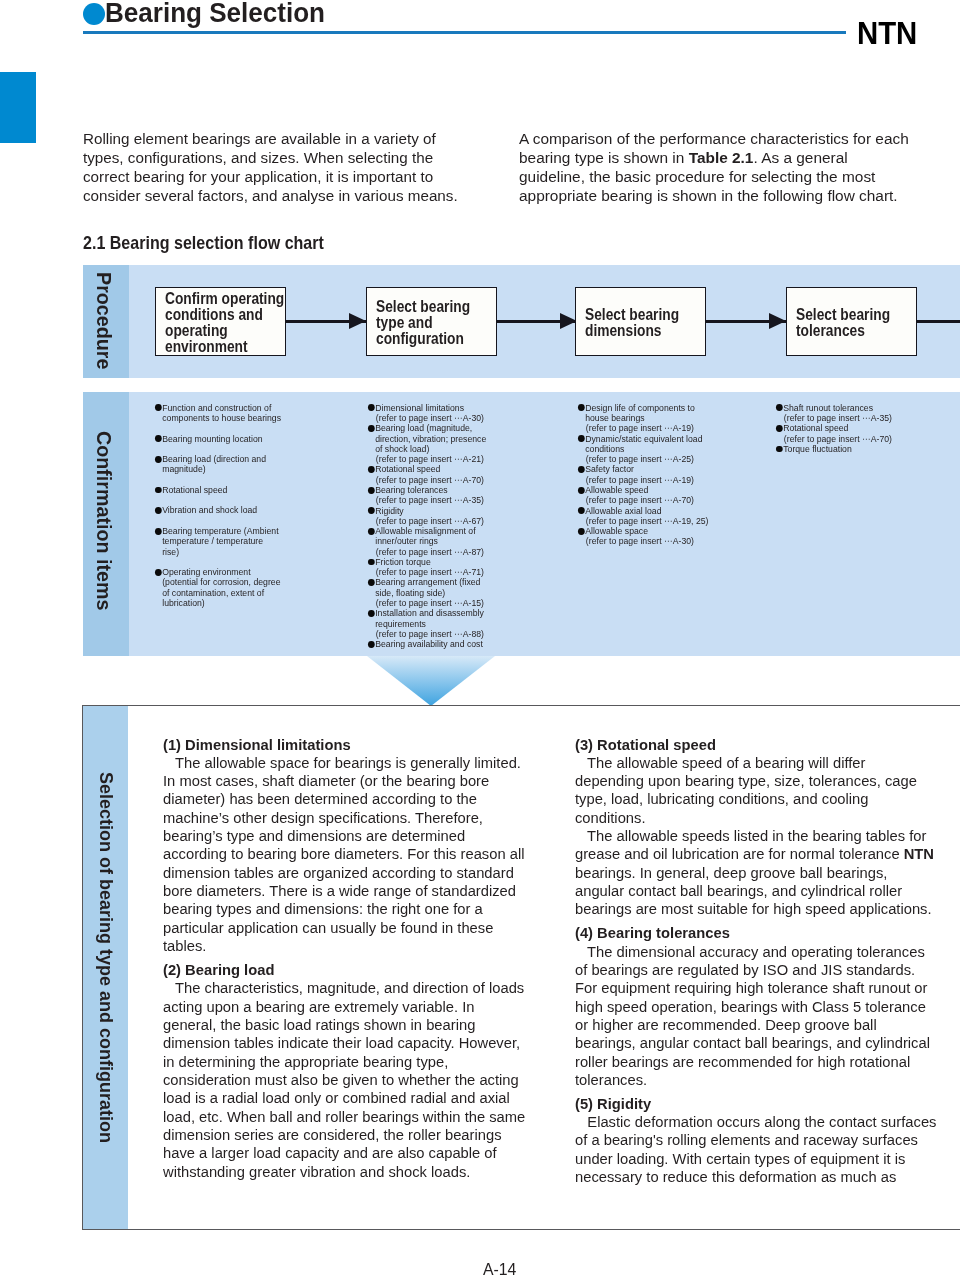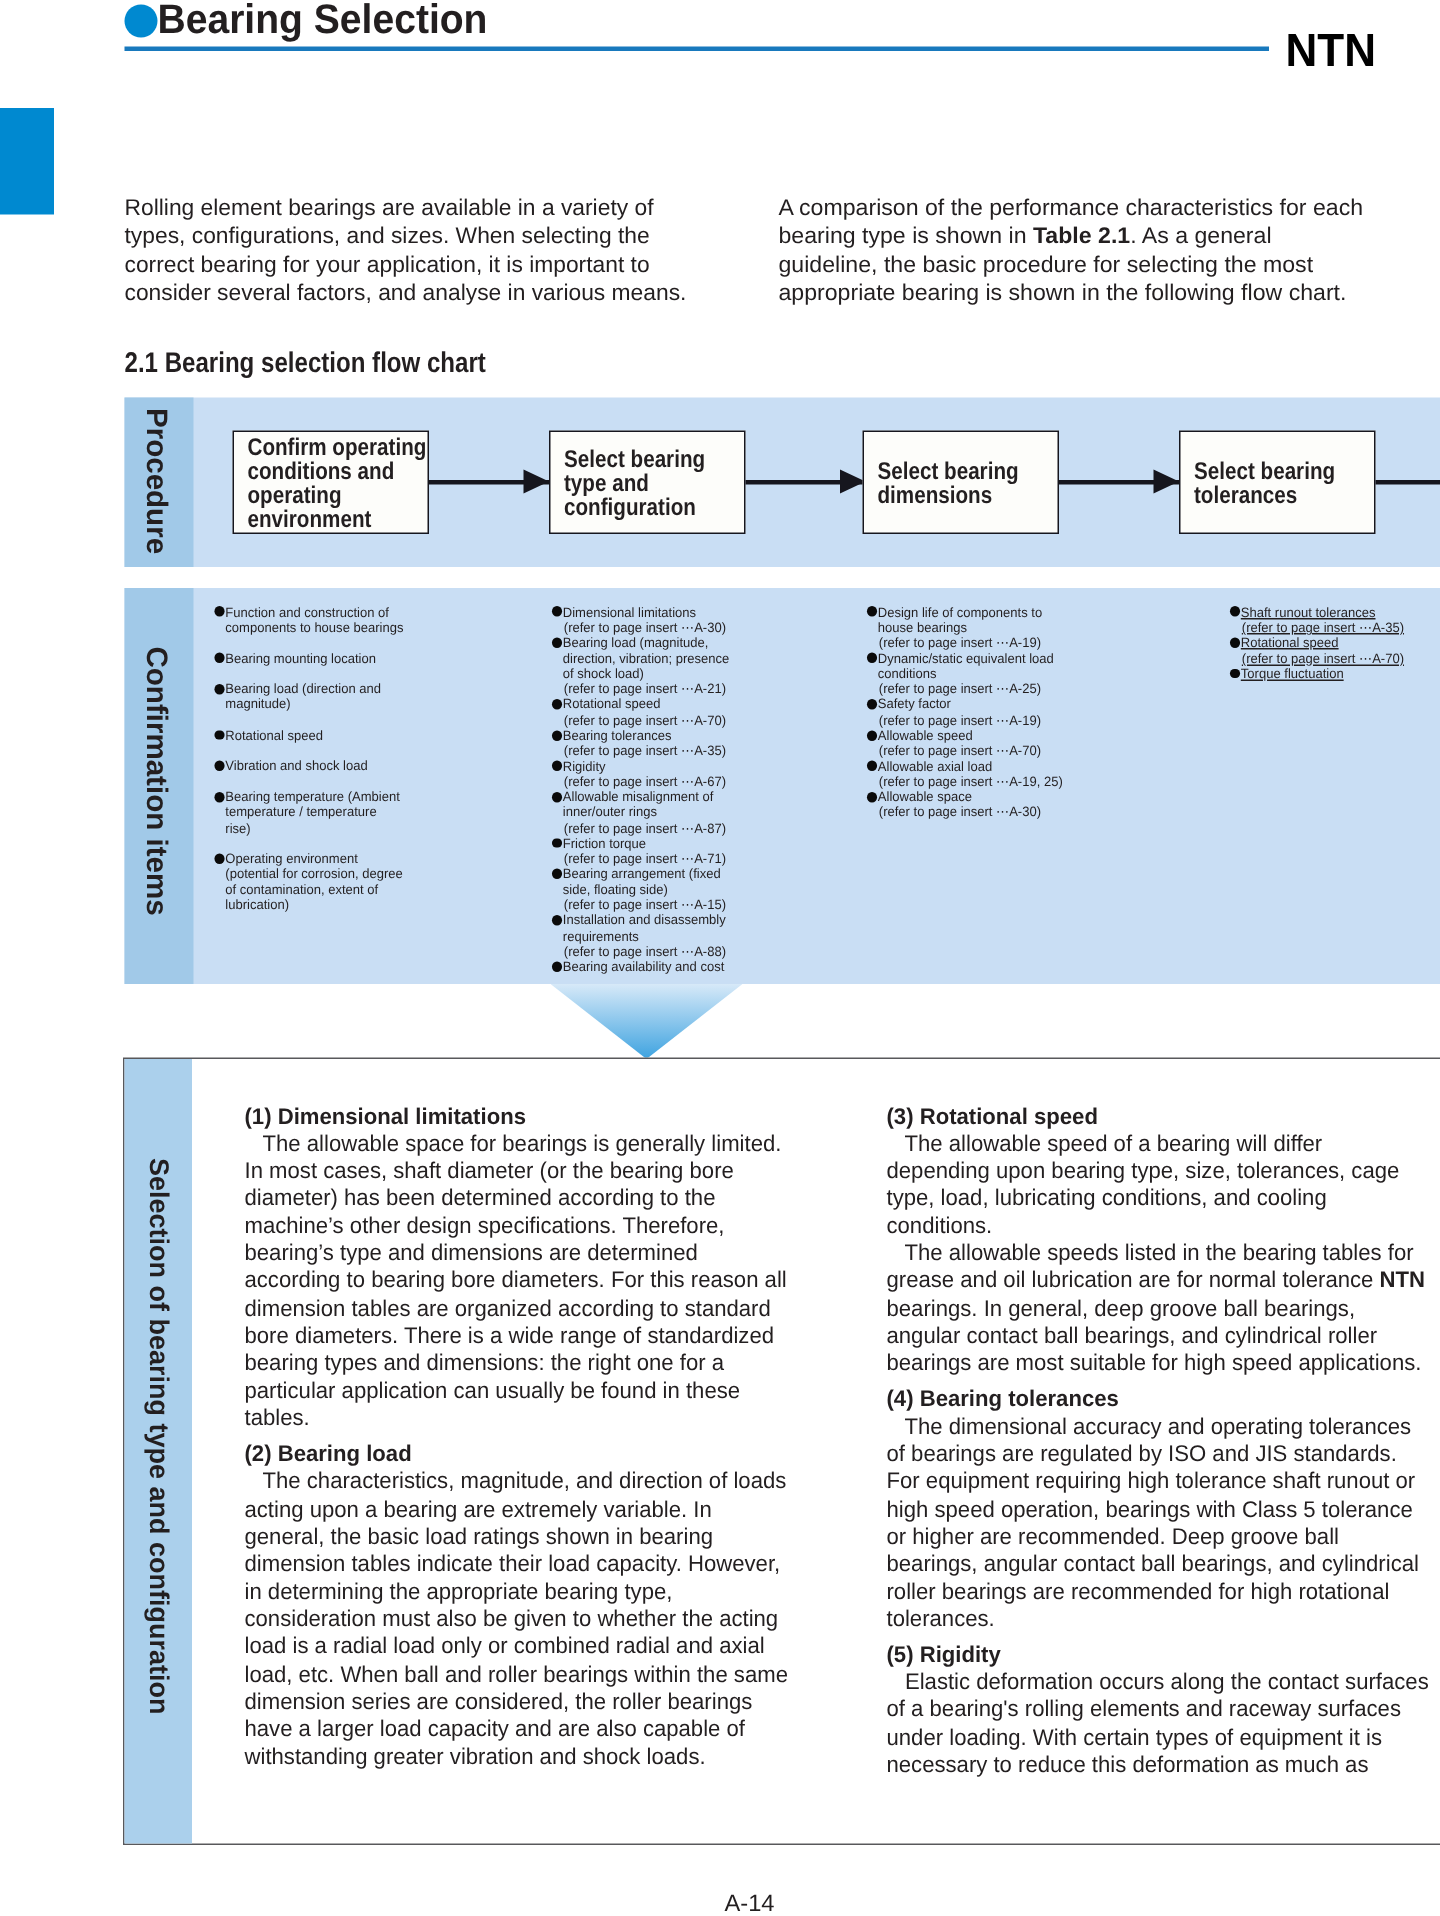--- a/index.html
+++ b/index.html
@@ -129,21 +129,21 @@
  <div class="fhead" style="left:686px;top:48.1px;"></div>
  <div class="fbox" style="left:703px;top:22.4px;width:131px;height:68.3px;padding-top:18.5px;">
         <div>Select bearing</div>
         <div>tolerances</div>
       </div>
  <div class="farrow" style="left:834px;top:55.4px;width:44px;"></div>
 </div>
 <div id="band-conf">
  <div class="vstrip"></div>
  <div class="vlabel" style="left:11px;top:39px;font-size:19.7px;line-height:19px;">Confirmation items</div>
- <div class="cfcol" style="left:59px;">
+ <div class="cfcol" style="left:71px;">
   <div class="cfitem"><span class="bul"></span><span>Function and construction of</span></div>
   <div class="cfitem l2" style="margin-bottom:10.28px;">components to house bearings</div>
   <div class="cfitem"><span class="bul"></span><span>Bearing mounting location</span></div>
   <div style="height:10.28px;"></div>
   <div class="cfitem"><span class="bul"></span><span>Bearing load (direction and</span></div>
   <div class="cfitem l2" style="margin-bottom:10.28px;">magnitude)</div>
   <div class="cfitem"><span class="bul"></span><span>Rotational speed</span></div>
   <div style="height:10.28px;"></div>
   <div class="cfitem"><span class="bul"></span><span>Vibration and shock load</span></div>
   <div style="height:10.28px;"></div>
@@ -190,21 +190,21 @@
   <div class="cfref">(refer to page insert ⋯A-25)</div>
   <div class="cfitem"><span class="bul"></span><span>Safety factor</span></div>
   <div class="cfref">(refer to page insert ⋯A-19)</div>
   <div class="cfitem"><span class="bul"></span><span>Allowable speed</span></div>
   <div class="cfref">(refer to page insert ⋯A-70)</div>
   <div class="cfitem"><span class="bul"></span><span>Allowable axial load</span></div>
   <div class="cfref">(refer to page insert ⋯A-19, 25)</div>
   <div class="cfitem"><span class="bul"></span><span>Allowable space</span></div>
   <div class="cfref">(refer to page insert ⋯A-30)</div>
   </div>
- <div class="cfcol" style="left:736px;text-decoration:underline;">
+ <div class="cfcol" style="left:692px;">
   <div class="cfitem"><span class="bul"></span><span>Shaft runout tolerances</span></div>
   <div class="cfref">(refer to page insert ⋯A-35)</div>
   <div class="cfitem"><span class="bul"></span><span>Rotational speed</span></div>
   <div class="cfref">(refer to page insert ⋯A-70)</div>
   <div class="cfitem"><span class="bul"></span><span>Torque fluctuation</span></div>
   </div>
 </div>
 <svg id="dtri" viewBox="0 0 128 50" preserveAspectRatio="none">
  <defs>
         <linearGradient id="tg" x1="0" y1="0" x2="0" y2="1">
@@ -236,21 +236,21 @@
   <div class="selp2">general, the basic load ratings shown in bearing</div>
   <div class="selp2">dimension tables indicate their load capacity. However,</div>
   <div class="selp2">in determining the appropriate bearing type,</div>
   <div class="selp2">consideration must also be given to whether the acting</div>
   <div class="selp2">load is a radial load only or combined radial and axial</div>
   <div class="selp2">load, etc. When ball and roller bearings within the same</div>
   <div class="selp2">dimension series are considered, the roller bearings</div>
   <div class="selp2">have a larger load capacity and are also capable of</div>
   <div class="selp2">withstanding greater vibration and shock loads.</div>
  </div>
- <div class="selcol" style="left:508px;width:365px;">
+ <div class="selcol" style="left:492px;width:365px;">
   <div class="selh">(3) Rotational speed</div>
   <div class="selp2">   The allowable speed of a bearing will differ</div>
   <div class="selp2">depending upon bearing type, size, tolerances, cage</div>
   <div class="selp2">type, load, lubricating conditions, and cooling</div>
   <div class="selp2">conditions.</div>
   <div class="selp2">   The allowable speeds listed in the bearing tables for</div>
   <div class="selp2"><span>grease and oil lubrication are for normal tolerance </span><b>NTN</b></div>
   <div class="selp2">bearings. In general, deep groove ball bearings,</div>
   <div class="selp2">angular contact ball bearings, and cylindrical roller</div>
   <div class="selp2">bearings are most suitable for high speed applications.</div>

